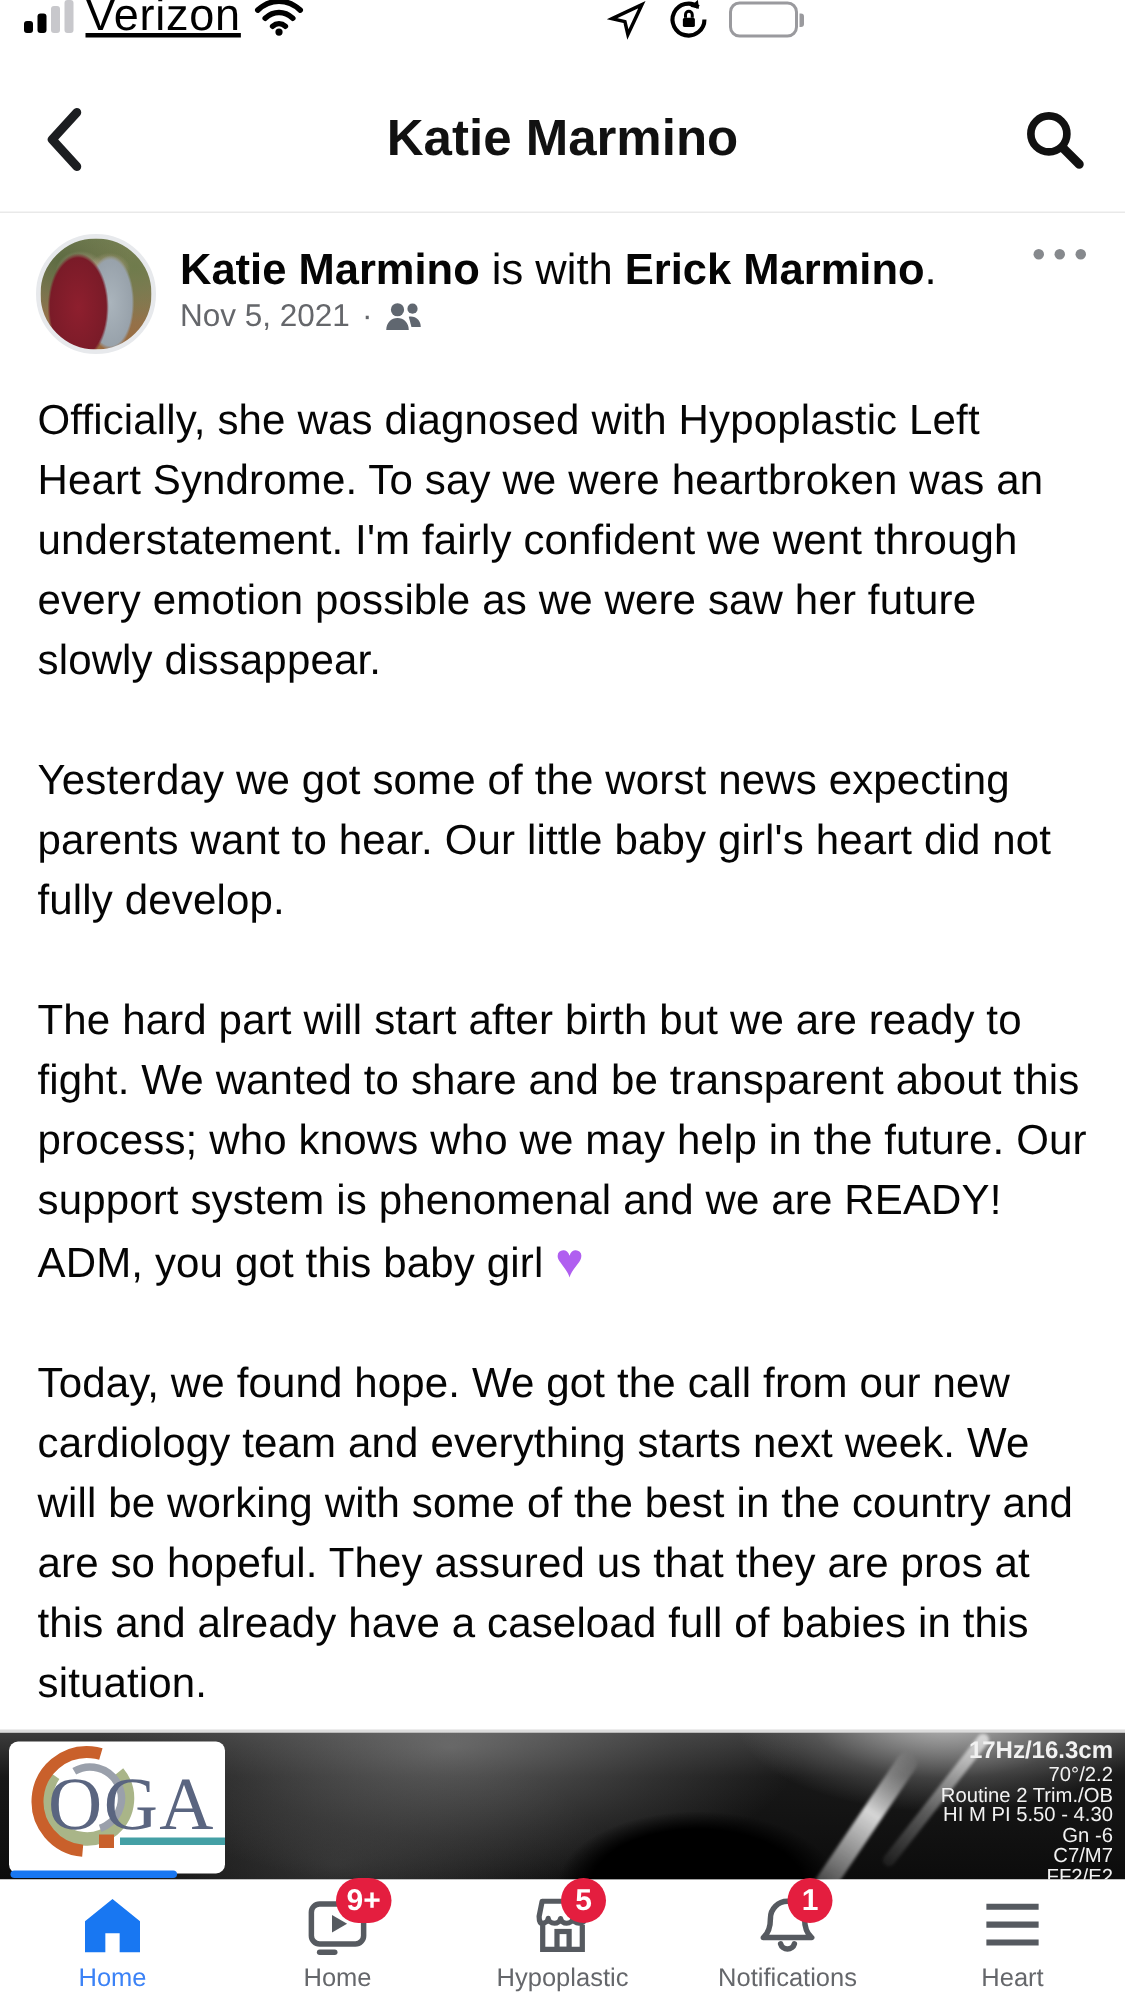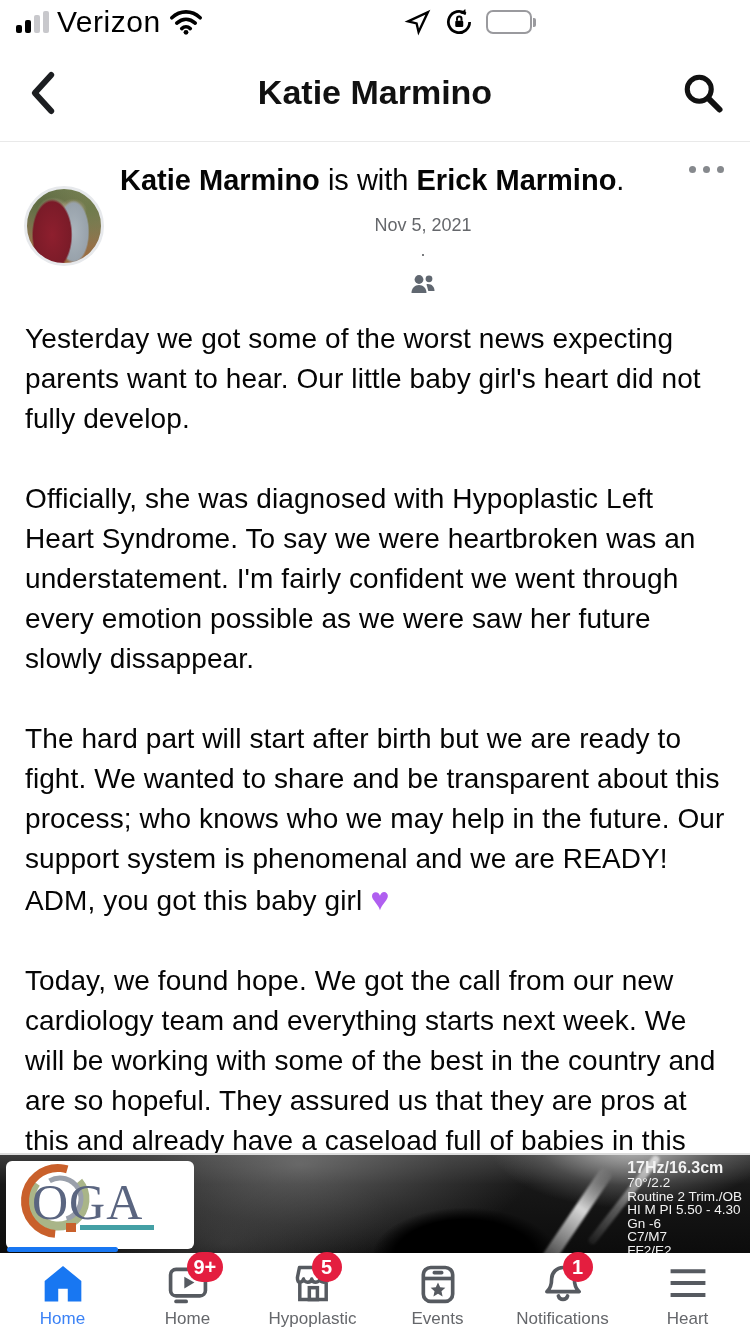--- a/index.html
+++ b/index.html
@@ -5,22 +5,22 @@
   * { margin:0; padding:0; box-sizing:border-box; }
   html,body { background:#444; }
   body { font-family:"Liberation Sans","DejaVu Sans",sans-serif; }
   #phone {
     position:relative; width:750px; height:1334px; background:#fff;
     margin:0 auto; overflow:hidden;
   }
 
   
   .status-bar {
-    height:44px; display:flex; align-items:center; padding:4px 16px;
-    font-size:30px; color:#000;
+    height:44px; display:flex; align-items:flex-end; padding:16px 16px;
+    font-size:30px; color:#000;text-decoration:underline;
   }
   .sb-left { display:flex; align-items:center; gap:8px; width:260px; }
   .sb-carrier { font-size:30px; letter-spacing:.5px; }
   .sb-center { flex:1; text-align:center; font-weight:bold; font-size:30px; }
   .sb-right { width:260px; display:flex; align-items:center; justify-content:flex-end; gap:12px; }
   .sig-bars { display:flex; align-items:flex-end; gap:3px; height:22px; }
   .sig-bars i { display:block; width:6px; border-radius:2px; background:#000; }
   .sig-bars i:nth-child(1){height:8px;} .sig-bars i:nth-child(2){height:13px;}
   .sig-bars i:nth-child(3){height:18px;background:#c8c8cc;} .sig-bars i:nth-child(4){height:22px;background:#c8c8cc;}
   .battery-wrap { display:flex; align-items:center; }
@@ -31,37 +31,37 @@
   
   .nav-bar {
     height:98px; display:flex; align-items:center; padding:0 26px;
     border-bottom:1px solid #e9e9e9;
   }
   .nav-side { width:90px; display:flex; align-items:center; }
   .nav-side.right { justify-content:flex-end; }
   .nav-title { flex:1; text-align:center; font-size:34px; font-weight:bold; color:#111; }
 
   
-  .post-header { display:flex; padding:14px 24px 0 24px; position:relative;align-items:center; }
+  .post-header { display:flex; padding:14px 24px 0 24px; position:relative; }
   .avatar {
     width:80px; height:80px; border-radius:50%; flex:0 0 80px;
     border:3px solid #e7e9ec; overflow:hidden; position:relative;
     background:
       radial-gradient(34px 60px at 34% 62%, #8e1f2e 0%, #7a1b28 55%, rgba(122,27,40,0) 60%),
       radial-gradient(26px 52px at 63% 58%, #aab4bc 0%, #98a2ab 55%, rgba(152,162,171,0) 61%),
       radial-gradient(24px 20px at 36% 30%, #d8c0ae 0%, rgba(216,192,174,0) 70%),
       radial-gradient(20px 16px at 62% 28%, #cbb39e 0%, rgba(203,179,158,0) 70%),
       radial-gradient(60px 50px at 20% 20%, #5d6b42 0%, rgba(93,107,66,0) 75%),
       radial-gradient(60px 50px at 85% 25%, #6f7b4c 0%, rgba(111,123,76,0) 75%),
       linear-gradient(180deg, #7b8559 0%, #8a7a55 45%, #9c6a3f 100%);
   }
   .ph-text { margin-left:16px; padding-top:6px; flex:1; }
   .ph-line1 { font-size:29px; color:#050505; line-height:37px; }
   .ph-line1 b { font-weight:bold; }
-  .ph-line2 { margin-top:16px; font-size:18px; color:#65676b; display:flex; align-items:center; gap:8px;flex-direction:column; }
+  .ph-line2 { margin-top:0; font-size:21px; color:#65676b; display:flex; align-items:center; gap:8px; }
   .ellipsis { position:absolute; right:26px; top:24px; display:flex; gap:7px; }
   .ellipsis i { width:7px; height:7px; border-radius:50%; background:#86898d; display:block; }
 
   
   .post-body { padding:24px 24px 0 25px; }
   .post-body p { font-size:28px; line-height:40px; color:#050505; margin-bottom:40px; letter-spacing:.1px; }
   .post-body p:last-child { margin-bottom:0; }
   .heart { color:#b05ff0; font-size:32px; line-height:40px; }
 
   
@@ -79,25 +79,25 @@
     position:absolute; left:568px; top:4px; width:14px; height:120px;
     background:linear-gradient(180deg, rgba(255,255,255,.0), rgba(235,235,235,.9) 40%, rgba(200,200,200,.15));
     transform:rotate(34deg); border-radius:8px; filter:blur(1px);
   }
   .photo .streak2 {
     position:absolute; left:620px; top:-10px; width:8px; height:110px;
     background:linear-gradient(180deg, rgba(255,255,255,.65), rgba(160,160,160,.1));
     transform:rotate(38deg); border-radius:6px; filter:blur(1px);
   }
   .oga-box {
-    position:absolute; left:6px; top:6px; width:188px; height:88px;
+    position:absolute; left:6px; top:6px; width:144px; height:88px;
     background:#fff; border-radius:6px; overflow:hidden;
   }
   .us-overlay {
-    position:absolute; right:8px; top:4px; text-align:left; color:#f2f2f2;
+    position:absolute; right:8px; top:4px; text-align:right; color:#f2f2f2;
     font-size:13.5px; line-height:13.5px; font-family:"Liberation Sans",sans-serif;
   }
   .us-overlay div:first-child { font-size:16px; font-weight:bold; line-height:17px; }
 
   
   .tab-bar {
     position:absolute; left:0; bottom:0; width:750px; height:81px;
     background:#fff; display:flex;
   }
   .tab-indicator {
@@ -185,22 +185,22 @@
       </div>
     </div>
     <div class="ellipsis">
         <i></i>
         <i></i>
         <i></i>
       </div>
   </div>
 
   <div class="post-body">
+    <p>Officially, she was diagnosed with Hypoplastic Left Heart Syndrome. To say we were heartbroken was an understatement. I'm fairly confident we went through every emotion possible as we were saw her future slowly dissappear.</p>
     <p>Yesterday we got some of the worst news expecting parents want to hear. Our little baby girl's heart did not fully develop.</p>
-    <p>Officially, she was diagnosed with Hypoplastic Left Heart Syndrome. To say we were heartbroken was an understatement. I'm fairly confident we went through every emotion possible as we were saw her future slowly dissappear.</p>
     <p><span>The hard part will start after birth but we are ready to fight. We wanted to share and be transparent about this process; who knows who we may help in the future. Our support system is phenomenal and we are READY! ADM, you got this baby girl </span><span class="heart" style="color: rgb(176, 95, 240);">♥</span></p>
     <p>Today, we found hope. We got the call from our new cardiology team and everything starts next week. We will be working with some of the best in the country and are so hopeful. They assured us that they are pros at this and already have a caseload full of babies in this situation.</p>
   </div>
 
   <div class="photo">
     <div class="streak"></div>
     <div class="streak2"></div>
     <div class="oga-box">
       <svg width="156" height="88" viewBox="0 0 156 88">
         <circle cx="52" cy="38" r="27" fill="none" stroke="#a9b588" stroke-width="9" stroke-dasharray="120 50" transform="rotate(-40 52 38)"></circle>
@@ -251,31 +251,20 @@
         <svg width="46" height="44" viewBox="0 0 24 24">
           <path d="M3.5 8.5 L4.6 3 H19.4 L20.5 8.5 C20.5 10 19.4 11 18 11 C16.8 11 15.9 10.2 15.8 9.2 C15.7 10.2 14.7 11 13.5 11 C12.4 11 11.5 10.3 11.3 9.3 C11.1 10.3 10.2 11 9.1 11 C7.9 11 6.9 10.2 6.8 9.2 C6.7 10.2 5.8 11 4.6 11 C3.8 11 3.5 9.6 3.5 8.5 Z" fill="none" stroke="#565a60" stroke-width="1.9" stroke-linejoin="round"></path>
           <path d="M4.8 11.5 V20.5 H19.2 V11.5" fill="none" stroke="#565a60" stroke-width="1.9"></path>
           <rect x="10" y="14" width="4.4" height="6.5" fill="none" stroke="#565a60" stroke-width="1.9"></rect>
         </svg>
         <span class="badge" style="background: rgb(228, 30, 63);">5</span>
       </div>
       <span class="tab-label">Hypoplastic</span>
     </div>
 
-    <div class="tab">
-      <div class="icon-box">
-        <svg width="44" height="44" viewBox="0 0 24 24">
-          <rect x="4" y="3" width="16" height="18.5" rx="4" fill="none" stroke="#565a60" stroke-width="2"></rect>
-          <line x1="4.5" y1="9" x2="19.5" y2="9" stroke="#565a60" stroke-width="2"></line>
-          <line x1="10" y1="5.8" x2="14" y2="5.8" stroke="#565a60" stroke-width="2" stroke-linecap="round"></line>
-          <path d="M12 11.2 L13.2 13.8 L16 14.1 L13.9 16 L14.5 18.8 L12 17.3 L9.5 18.8 L10.1 16 L8 14.1 L10.8 13.8 Z" fill="#565a60"></path>
-        </svg>
-      </div>
-      <span class="tab-label">Events</span>
-    </div>
 
     <div class="tab">
       <div class="icon-box">
         <svg width="44" height="44" viewBox="0 0 24 24">
           <path d="M12 3 a6.2 6.2 0 0 1 6.2 6.2 c0 4.5 1.6 6.2 2.6 7 H3.2 c1-.8 2.6-2.5 2.6-7 A6.2 6.2 0 0 1 12 3 Z" fill="none" stroke="#565a60" stroke-width="2" stroke-linejoin="round"></path>
           <path d="M9.5 18.5 a2.6 2.6 0 0 0 5 0" fill="none" stroke="#565a60" stroke-width="2" stroke-linecap="round"></path>
         </svg>
         <span class="badge" style="background: rgb(228, 30, 63);">1</span>
       </div>
       <span class="tab-label">Notifications</span>

